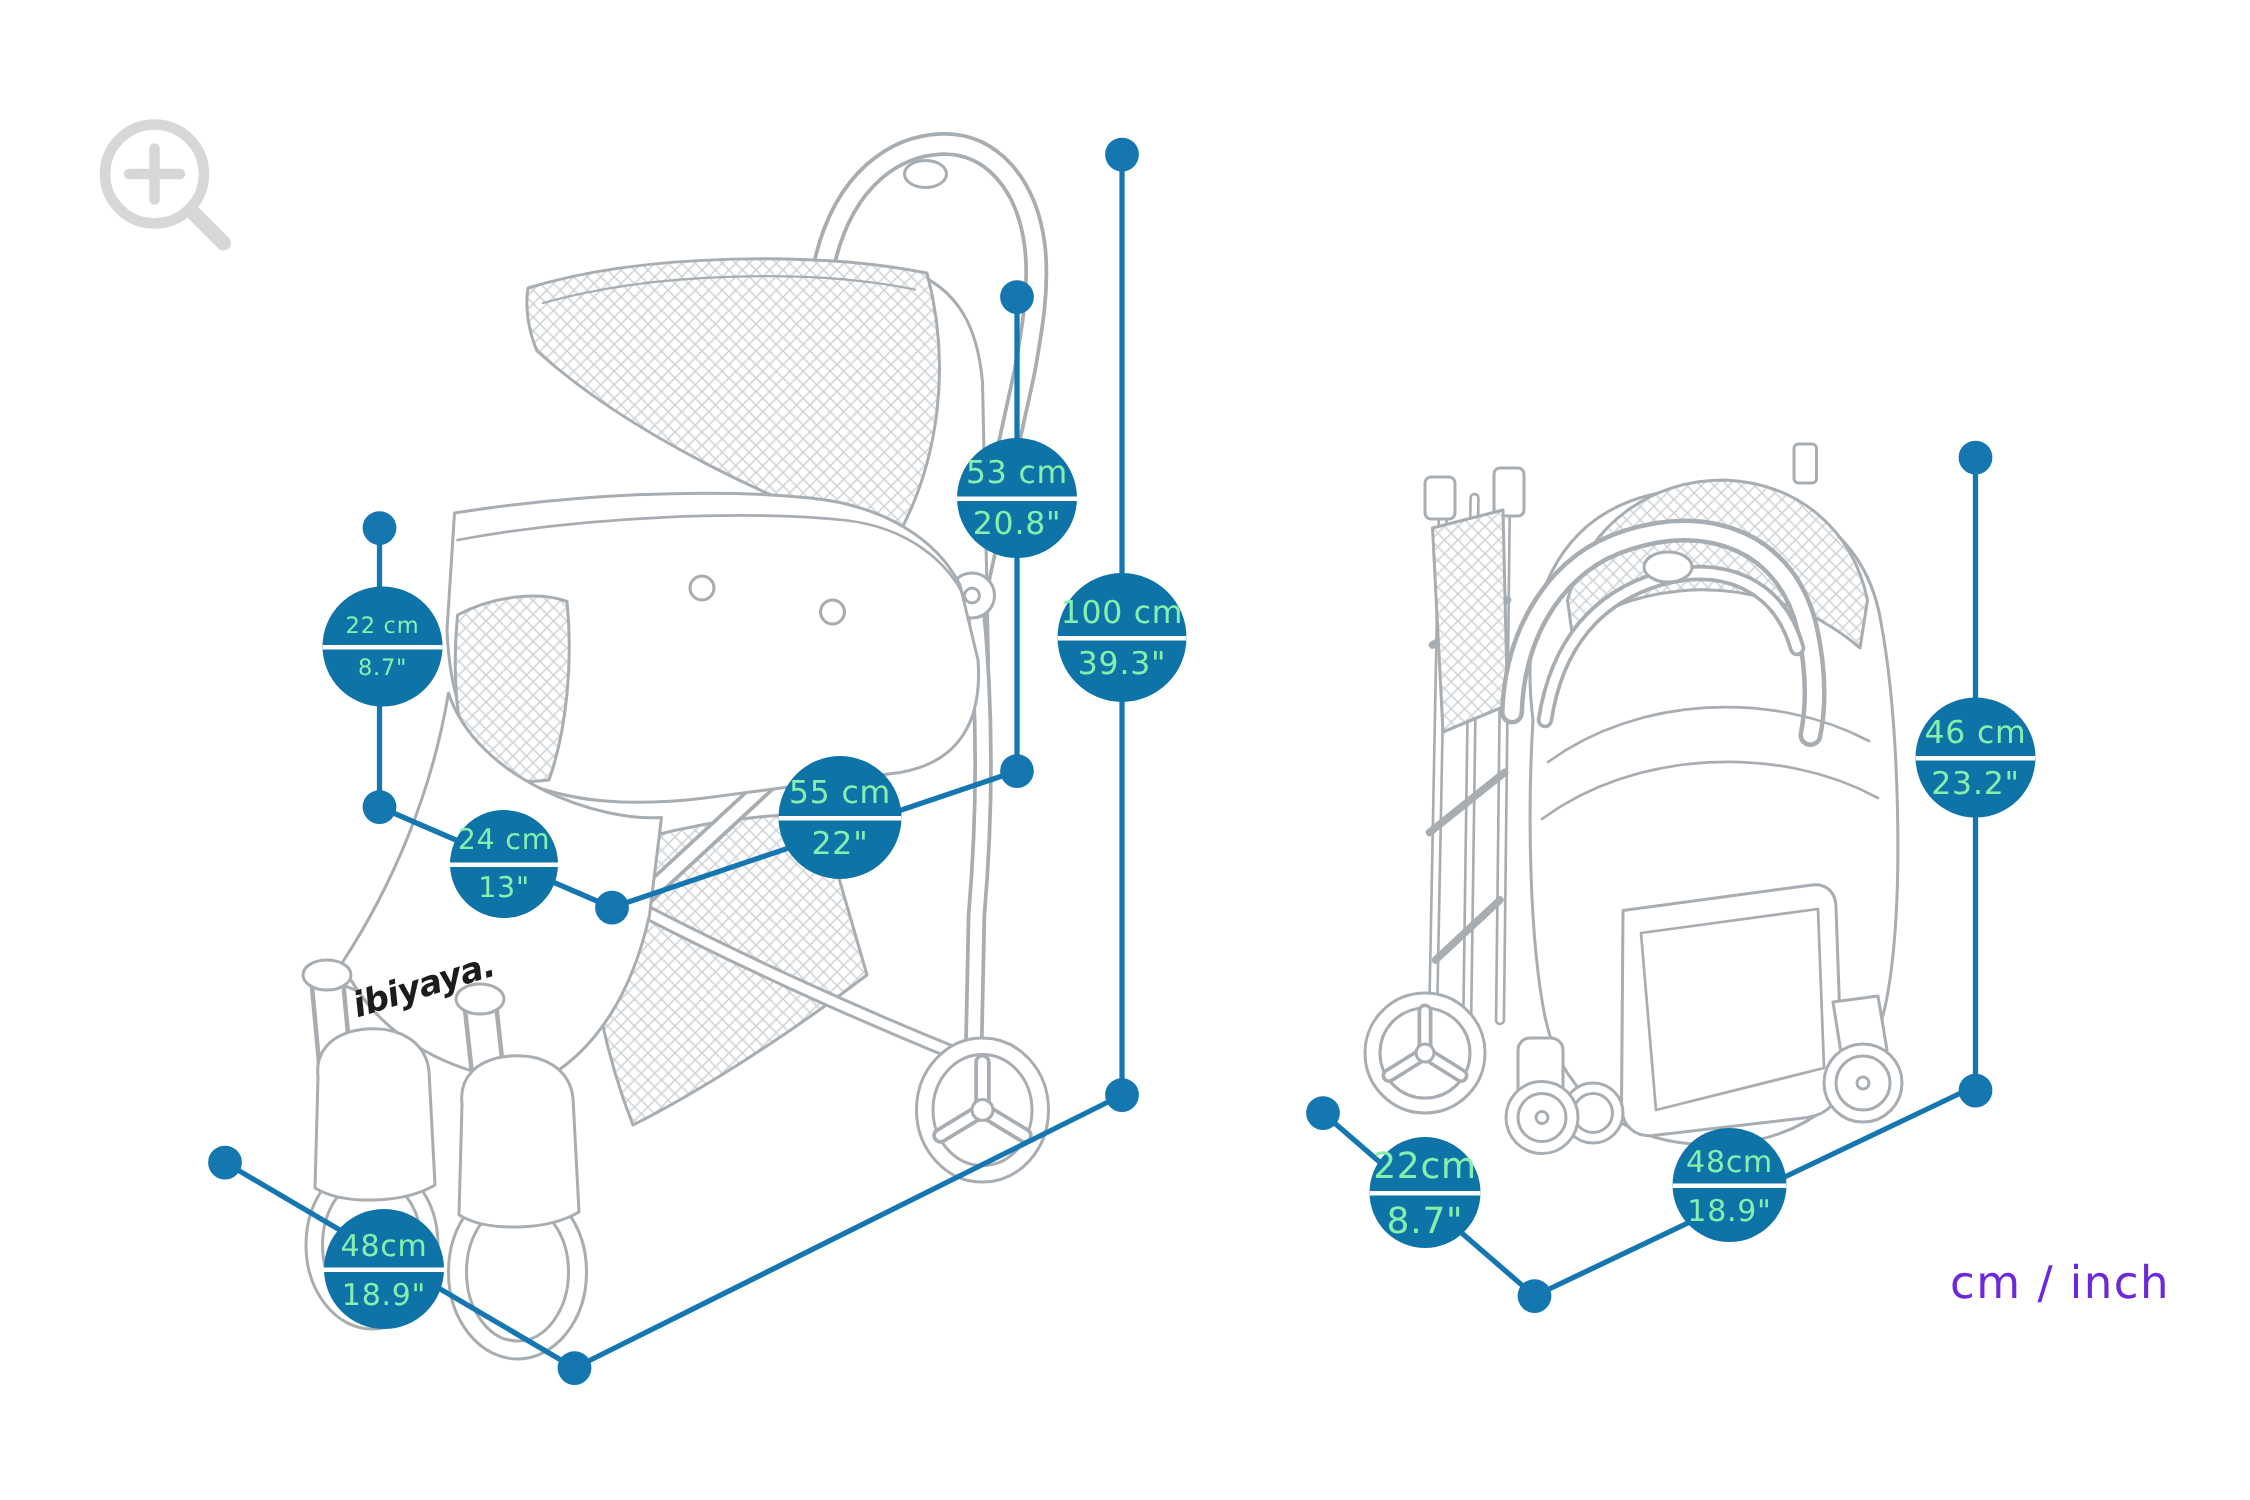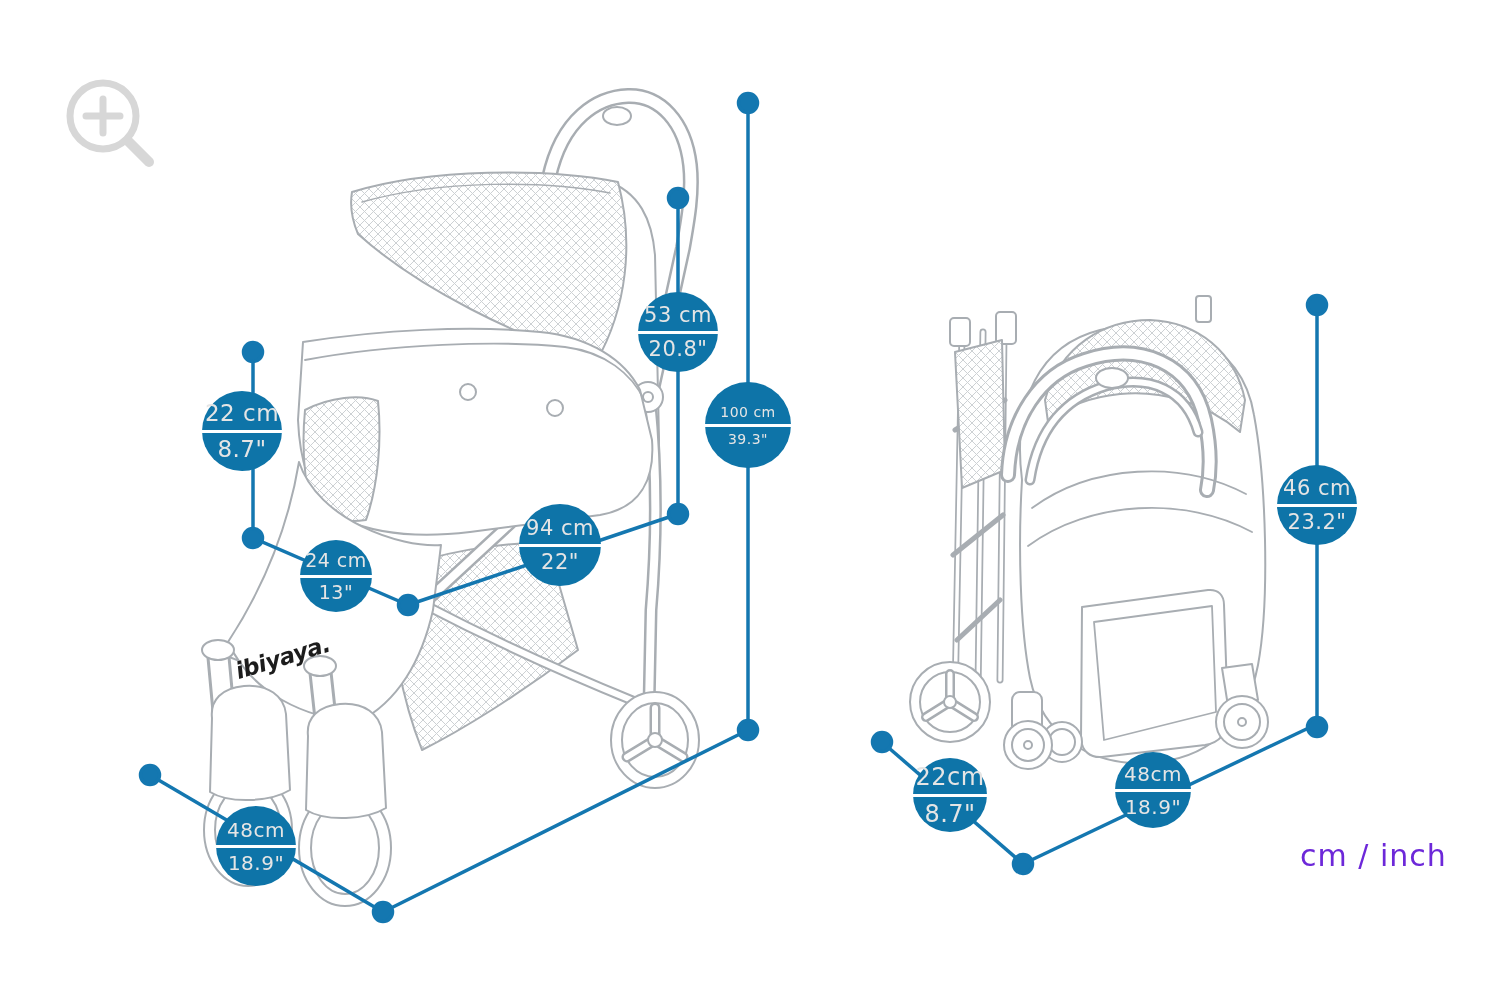--- a/index.html
+++ b/index.html
@@ -1,21 +1,21 @@
 <!DOCTYPE html>
 <html><head>
 <meta charset="utf-8">
 <style>
   html,body{margin:0;padding:0;background:#fff;}
   .canvas{position:relative;width:1500px;height:1000px;background:#ffffff;overflow:hidden;
           font-family:"DejaVu Sans","Liberation Sans",sans-serif;}
   svg.layer{position:absolute;left:0;top:0;}
 
   
-  .badge{position:absolute;border-radius:50%;background:#0e74a8;color:#e5e5e5;
+  .badge{position:absolute;border-radius:50%;background:#0e74a8;color:#86efac;
          display:flex;flex-direction:column;align-items:center;justify-content:center;
          gap:5px;text-align:center;line-height:1;letter-spacing:.5px;}
   .badge .divider{align-self:stretch;height:3px;background:#ffffff;}
   .badge span.val{display:block;white-space:nowrap;}
 
   .unit-legend{position:absolute;left:1300px;top:838px;width:160px;
                font-size:30px;color:#6d28d9;letter-spacing:1px;}
   .brand-logo{position:absolute;left:234px;top:644px;width:100px;
               font-size:23px;font-weight:bold;font-style:italic;color:#1c1c1c;
               transform:rotate(-17deg);letter-spacing:-.5px;}
@@ -170,40 +170,40 @@
       <circle cx="1023" cy="864" r="9.5"></circle>
     </g>
   </svg>
 
   <div class="badge" style="left:638px;top:292px;width:80px;height:80px;font-size:21px;">
     <span class="val">53 cm</span>
     <span class="divider"></span>
     <span class="val">20.8"</span>
   </div>
 
-  <div class="badge" style="left:705px;top:382px;width:86px;height:86px;font-size:14px;">
+  <div class="badge" style="left:705px;top:382px;width:86px;height:86px;font-size:21px;">
     <span class="val">100 cm</span>
     <span class="divider"></span>
     <span class="val">39.3"</span>
   </div>
 
-  <div class="badge" style="left:202px;top:391px;width:80px;height:80px;font-size:23px;">
+  <div class="badge" style="left:215px;top:391px;width:80px;height:80px;font-size:15px;">
     <span class="val">22 cm</span>
     <span class="divider"></span>
     <span class="val">8.7"</span>
   </div>
 
   <div class="badge" style="left:300px;top:540px;width:72px;height:72px;font-size:19px;">
     <span class="val">24 cm</span>
     <span class="divider"></span>
     <span class="val">13"</span>
   </div>
 
   <div class="badge" style="left:519px;top:504px;width:82px;height:82px;font-size:21px;">
-    <span class="val">94 cm</span>
+    <span class="val">55 cm</span>
     <span class="divider"></span>
     <span class="val">22"</span>
   </div>
 
   <div class="badge" style="left:216px;top:806px;width:80px;height:80px;font-size:20px;">
     <span class="val">48cm</span>
     <span class="divider"></span>
     <span class="val">18.9"</span>
   </div>
 

